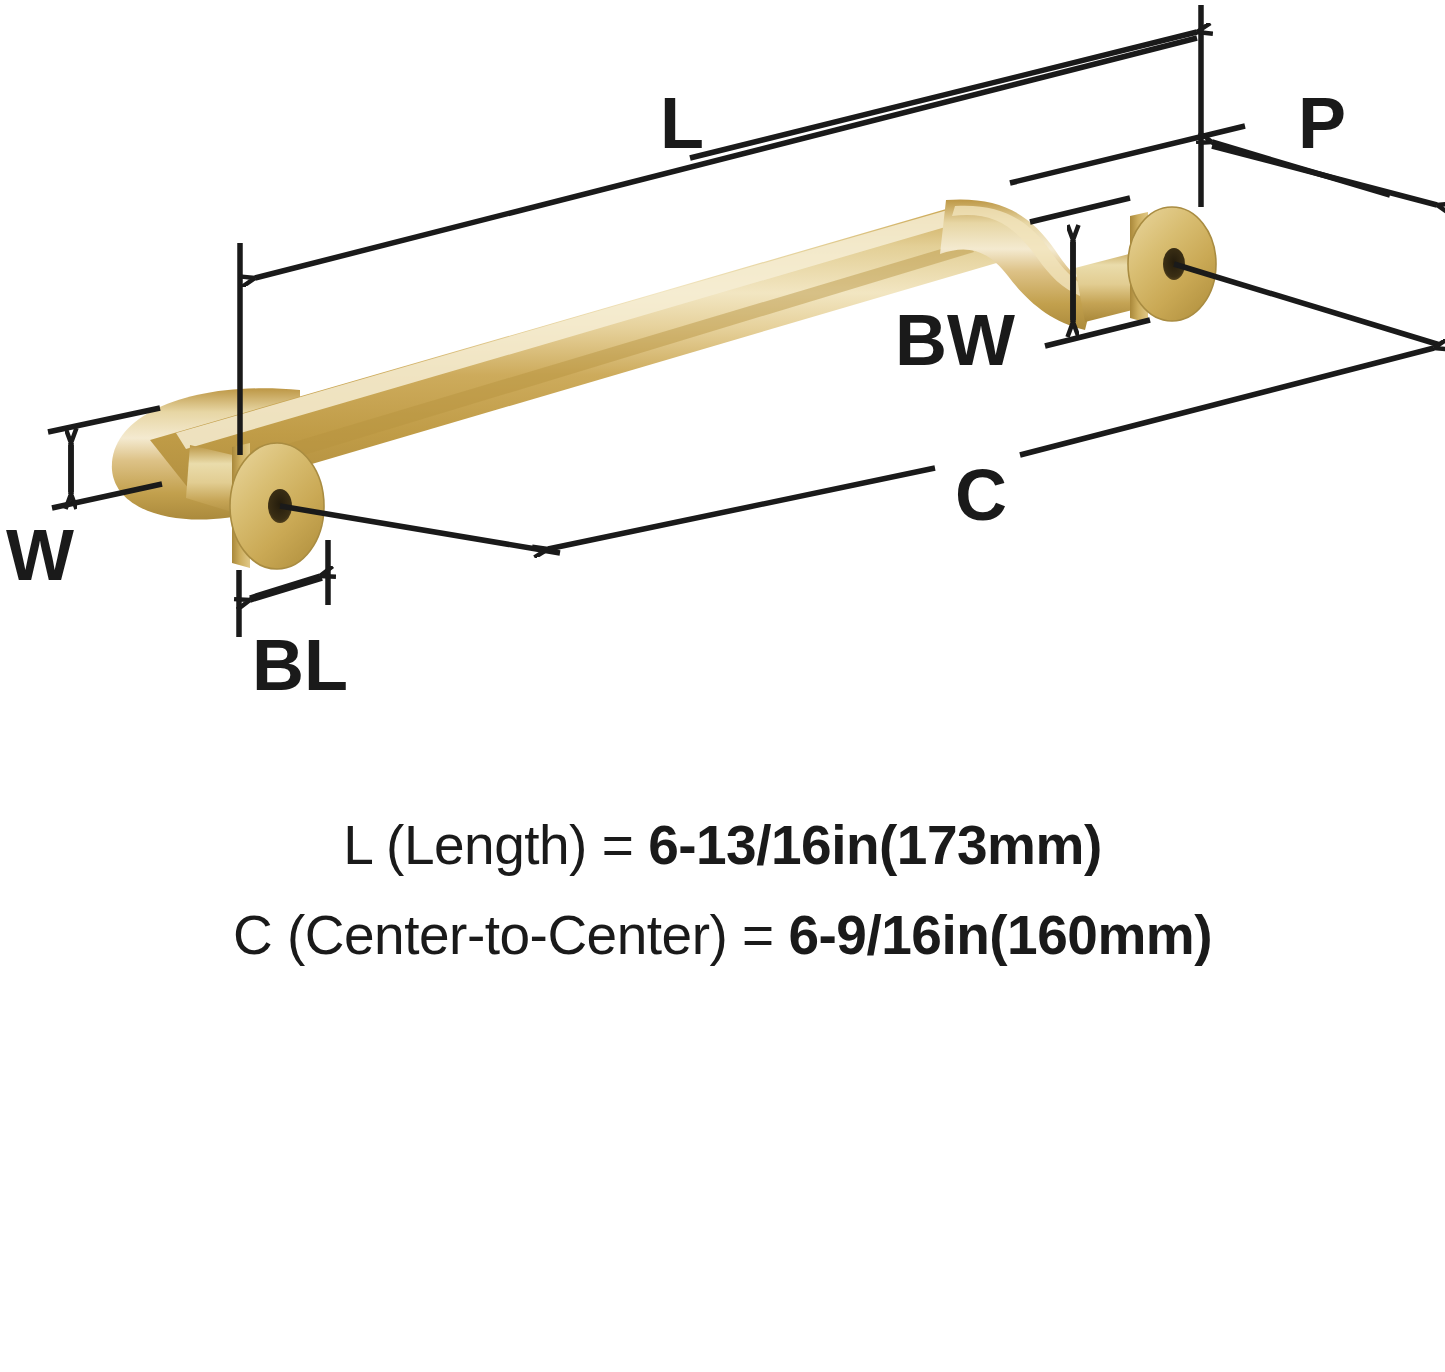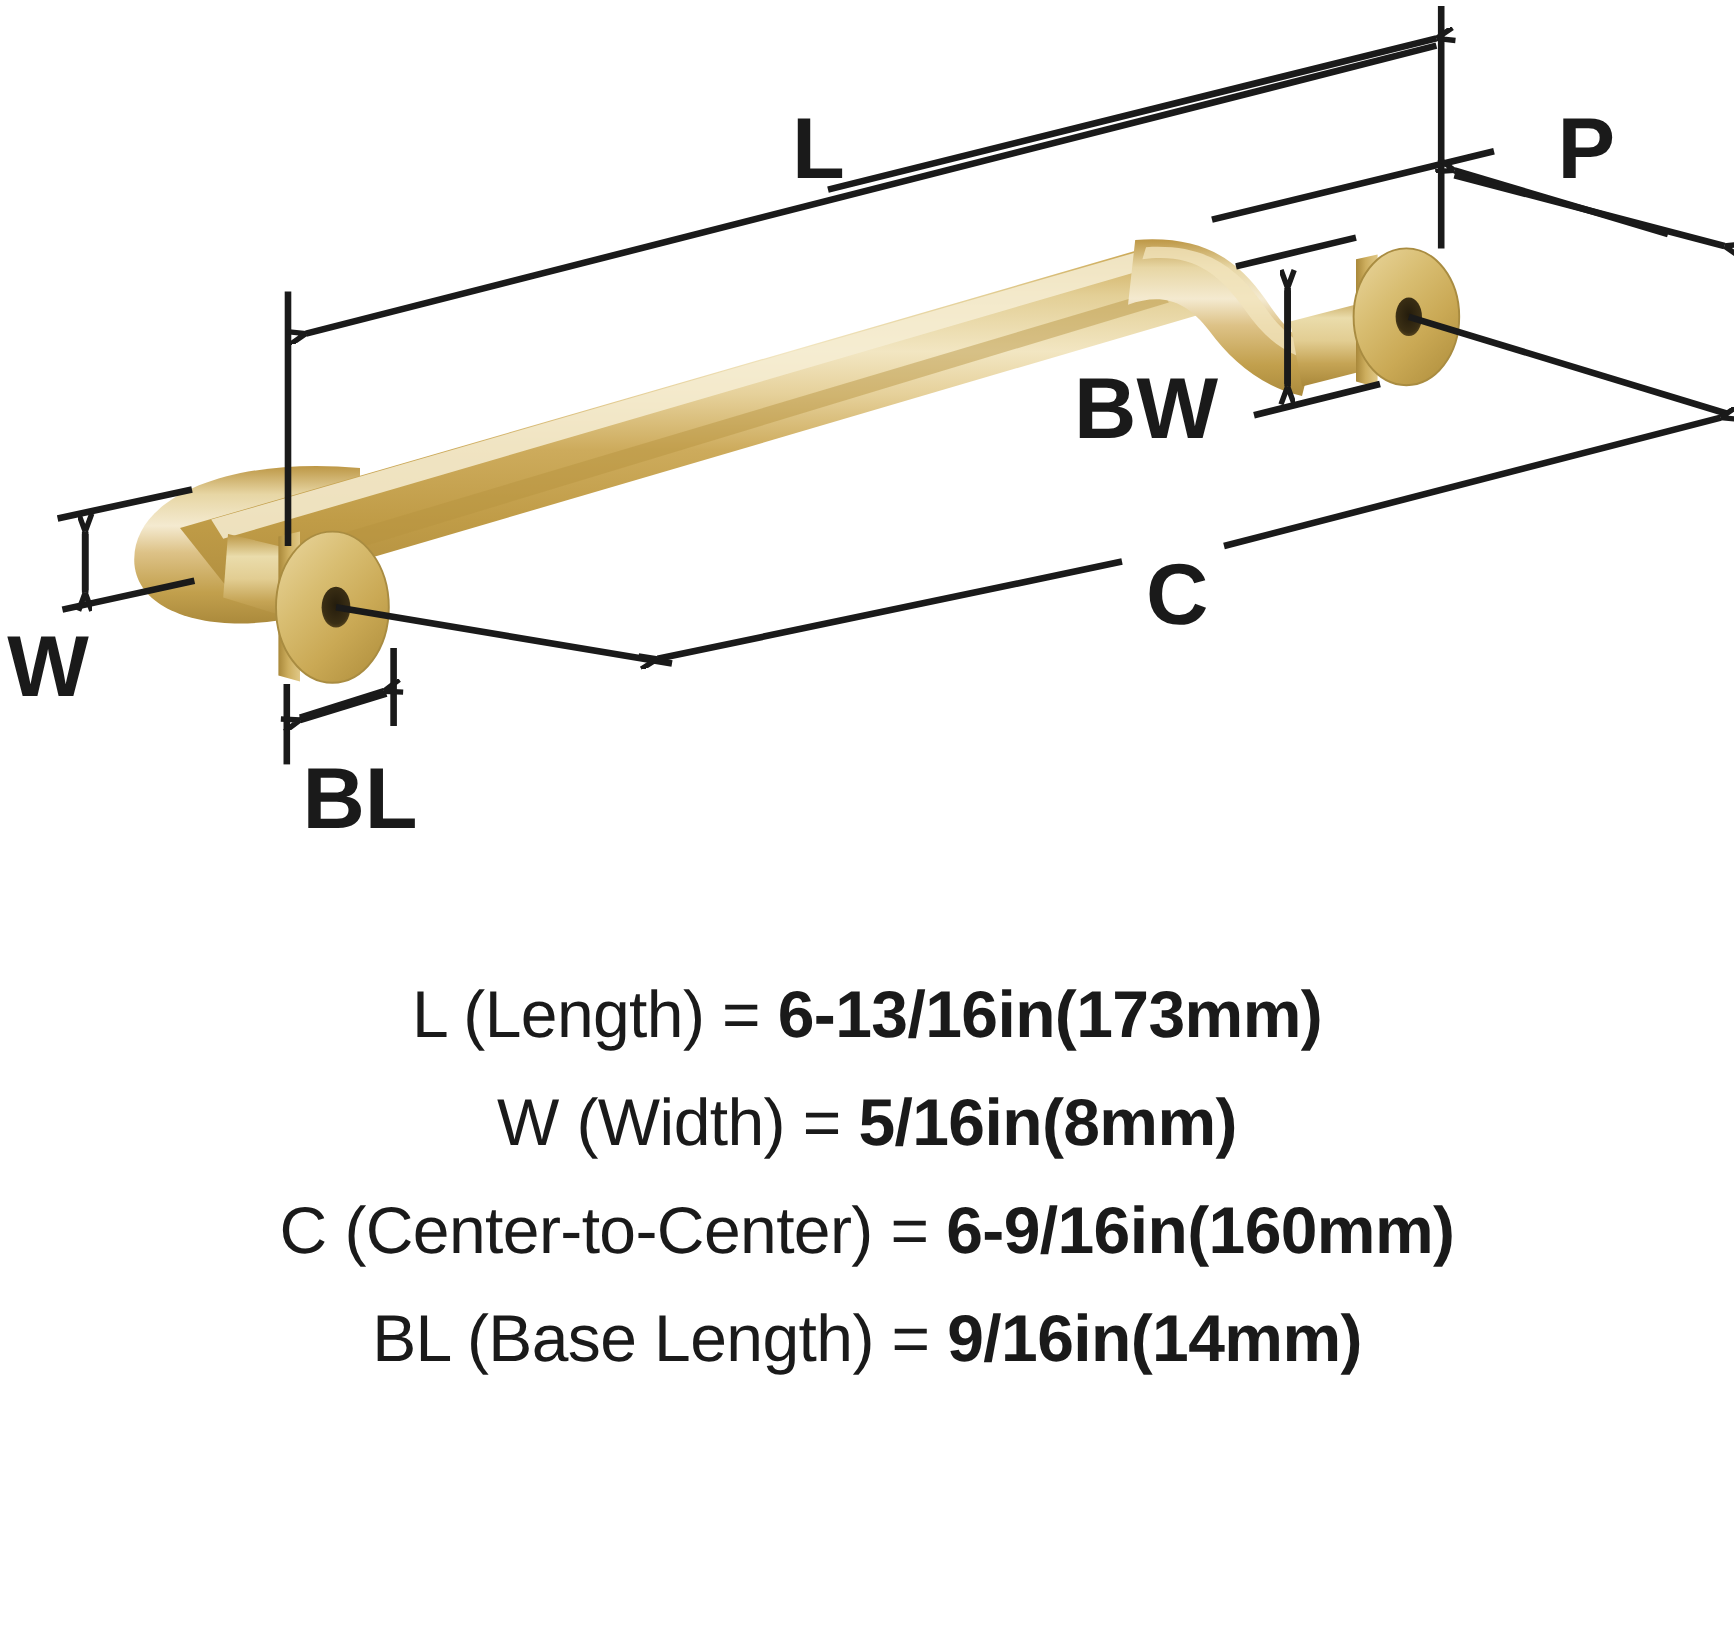--- a/index.html
+++ b/index.html
@@ -200,23 +200,17 @@
       <text class="dim-label" x="6" y="580" font-size="72">W</text>
       <text class="dim-label" x="252" y="690" font-size="72">BL</text>
     </svg>
   </div>
 
   <div id="legend-area">
     <div class="legend-row">
       <span class="lbl">L (Length) = </span><span class="val">6-13/16in(173mm)</span>
     </div>
     <div class="legend-row">
-      <span class="lbl">W (Width) = </span><span class="val">5/16in(8mm)</span>
-    </div>
-    <div class="legend-row">
       <span class="lbl">C (Center-to-Center) = </span><span class="val">6-9/16in(160mm)</span>
     </div>
-    <div class="legend-row">
-      <span class="lbl">BL (Base Length) = </span><span class="val">9/16in(14mm)</span>
-    </div>
   </div>
 
 </div>
 
 </body></html>

